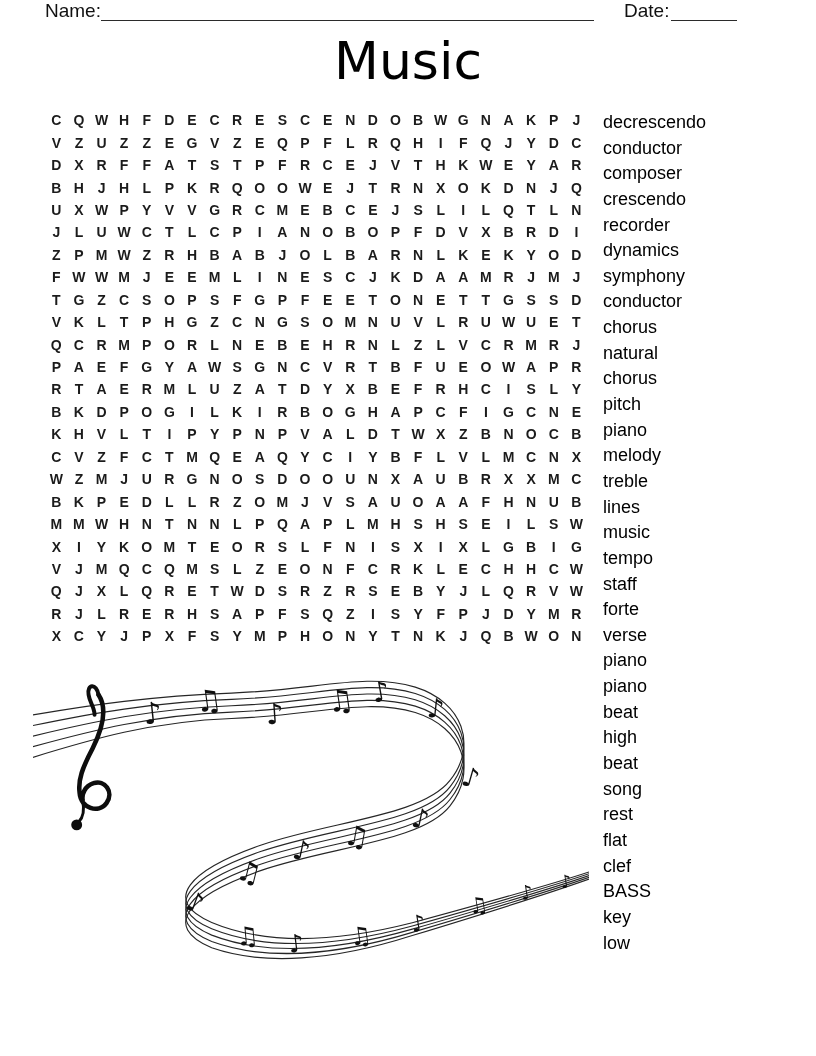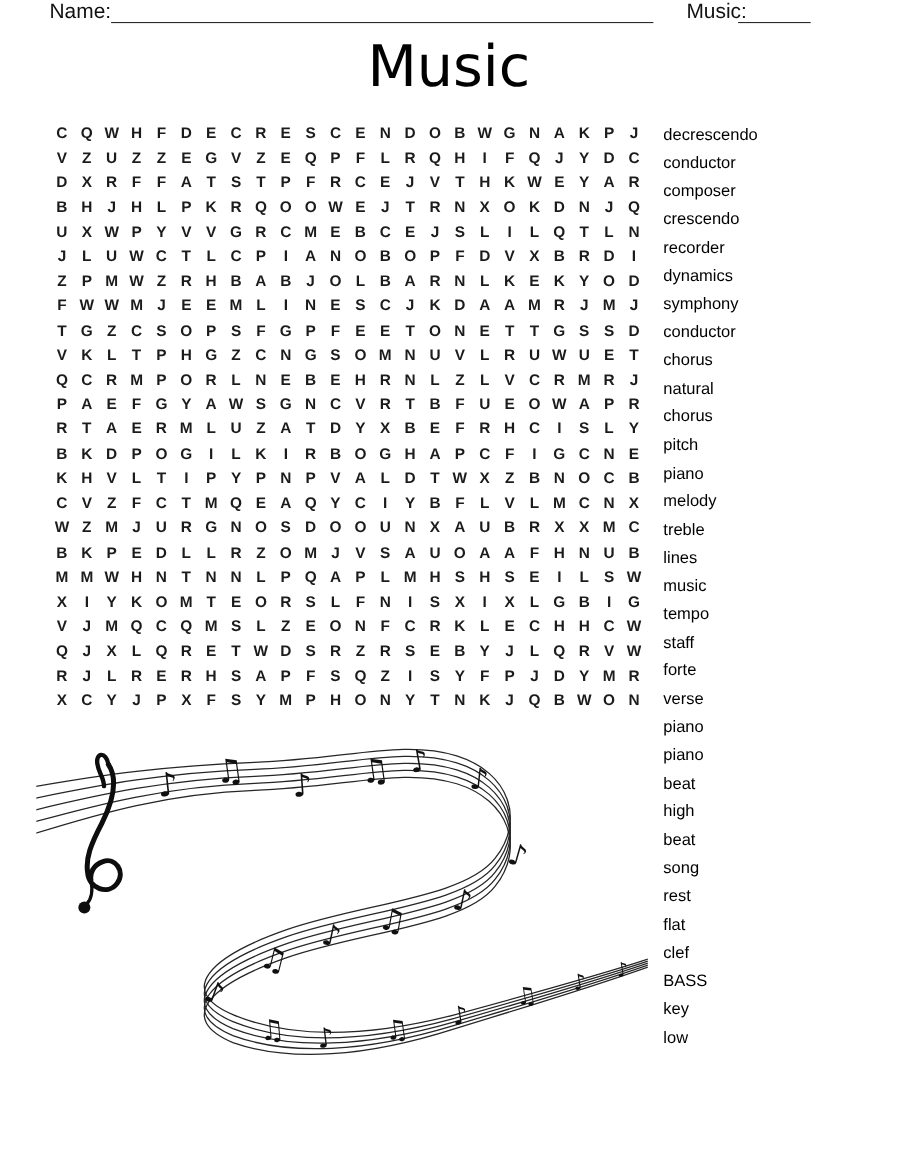--- a/index.html
+++ b/index.html
@@ -29,37 +29,37 @@
   .grid-row{display:flex;}
   .grid-cell{
     width:22.62px;height:22.45px;
     display:flex;align-items:center;justify-content:center;
     font-size:14px;font-weight:700;color:#1b1b1b;
     font-family:"Liberation Sans",sans-serif;
   }
   
   .word-list{position:absolute;left:603px;top:110px;}
   .word-item{
-    font-size:15px;line-height:25.65px;height:25.65px;
+    font-size:18px;line-height:25.65px;height:25.65px;
     color:#000;white-space:nowrap;
   }
   
   .staff-art{position:absolute;left:33px;top:662px;}
   .staff-line{fill:none;stroke:#262626;stroke-width:1.15;}
   .clef-stroke{fill:none;stroke:#0d0d0d;stroke-linecap:round;}
   .note-glyph{fill:#101010;font-family:"DejaVu Sans",sans-serif;}
 </style>
 </head>
 <body>
 
 <div class="page">
 
   <span class="hdr-label name-label">Name:</span>
   <div class="write-line name-line"></div>
-  <span class="hdr-label date-label">Music:</span>
+  <span class="hdr-label date-label">Date:</span>
   <div class="write-line date-line"></div>
 
   <div class="title">Music</div>
 
   <div class="grid">
       <div class="grid-row">
         <span class="grid-cell">C</span>
         <span class="grid-cell">Q</span>
         <span class="grid-cell">W</span>
         <span class="grid-cell">H</span>

